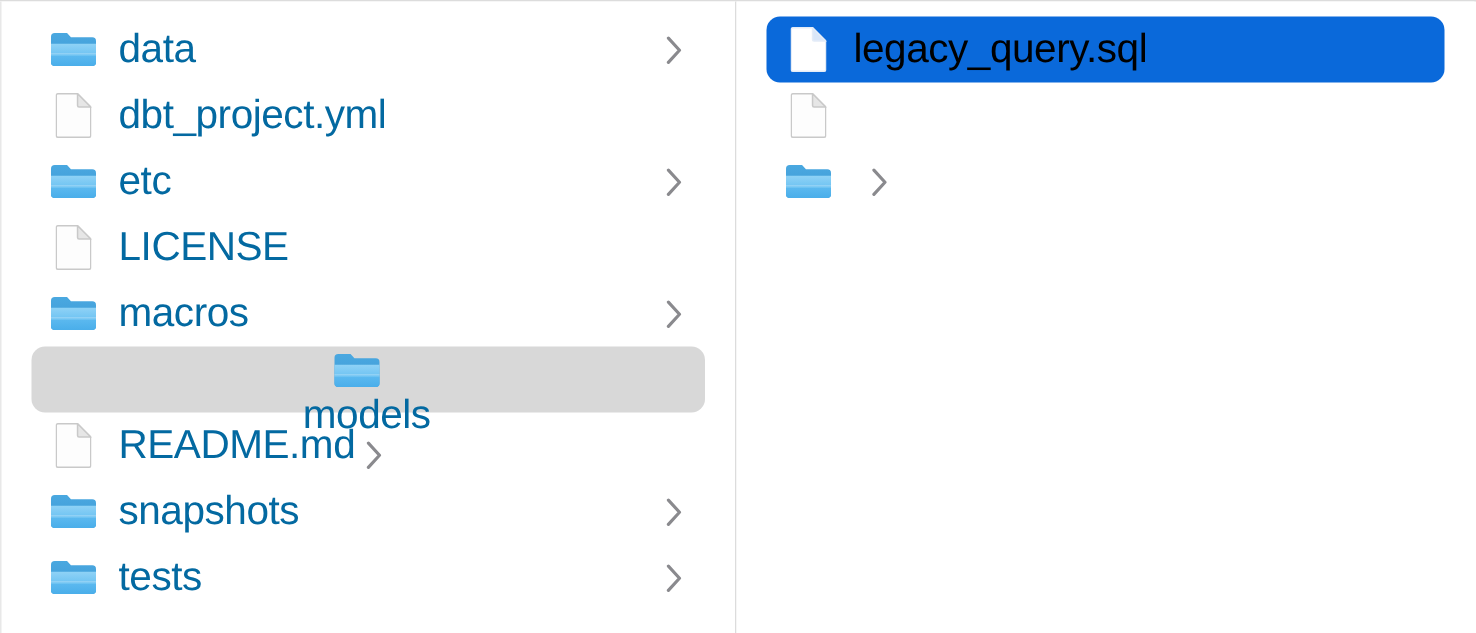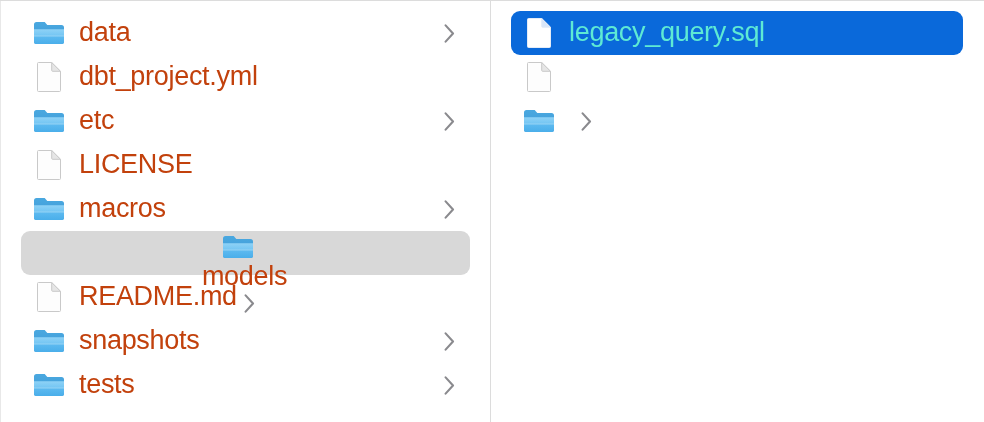--- a/index.html
+++ b/index.html
@@ -42,27 +42,27 @@
     margin: 0 20px;
     padding: 0 14px 0 12px;
     border-radius: 9px;
   }
   .row.selected-gray { background: #d8d8d8; flex-direction: column; }
   .row.selected-blue { background: #0a69da; }
 
   .row .label {
     font-size: 27px;
     line-height: 1;
-    color: #c2410c;
+    color: #0369a1;
     letter-spacing: -0.3px;
     white-space: nowrap;
     flex: 1 1 auto;
     padding-bottom: 2px;
   }
-  .row.selected-blue .label { color: #5eead4; }
+  .row.selected-blue .label { color: #000000; }
 
   
   .icon {
     flex: 0 0 auto;
     width: 32px;
     height: 32px;
     margin-right: 14px;
     display: flex;
     align-items: center;
     justify-content: center;

